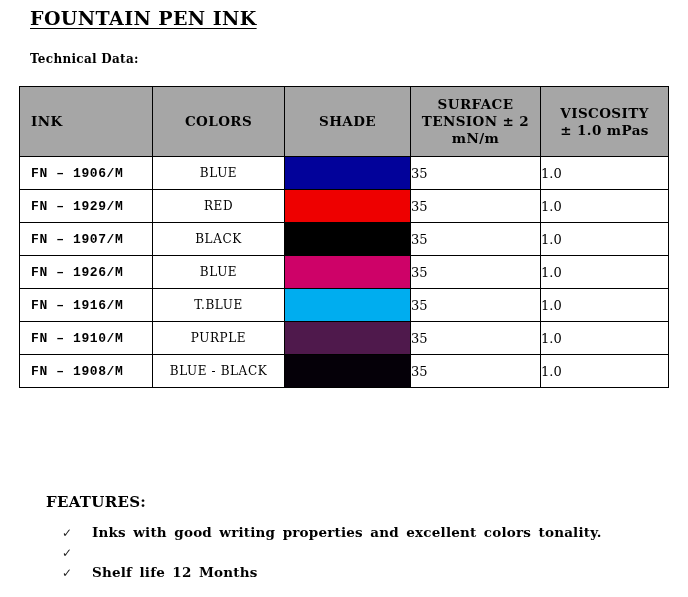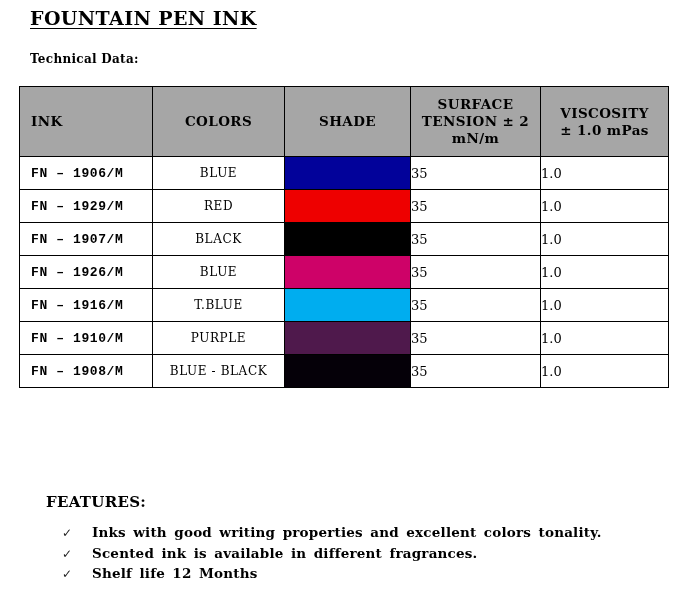--- a/index.html
+++ b/index.html
@@ -162,21 +162,20 @@
 
   <div class="features-heading">FEATURES:</div>
 
   <div class="features-list">
     <div class="feature">
       <span class="check">✓</span>
       <span class="ftext">Inks with good writing properties and excellent colors tonality.</span>
     </div>
     <div class="feature">
       <span class="check">✓</span>
-      <span class="ftext">Scented ink is available in different fragrances.</span>
     </div>
     <div class="feature">
       <span class="check">✓</span>
       <span class="ftext">Shelf life 12 Months</span>
     </div>
   </div>
 
 </div>
 
 </body></html>

